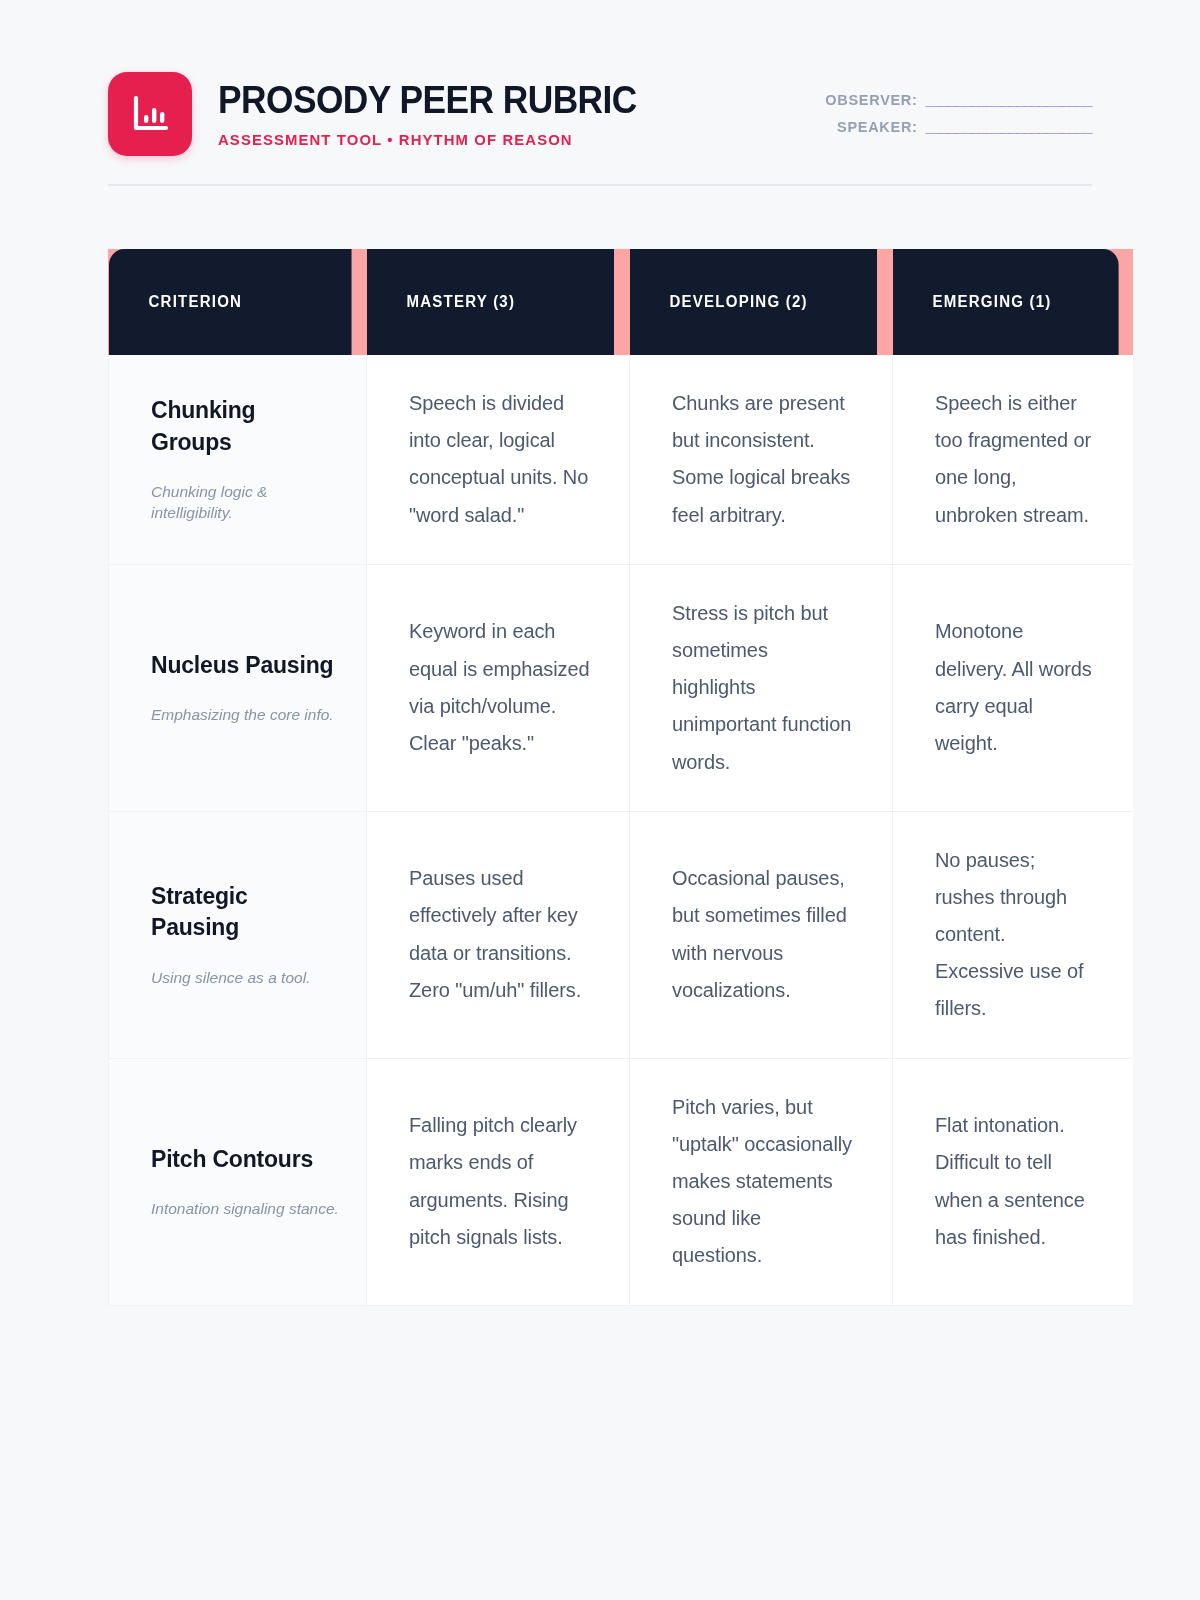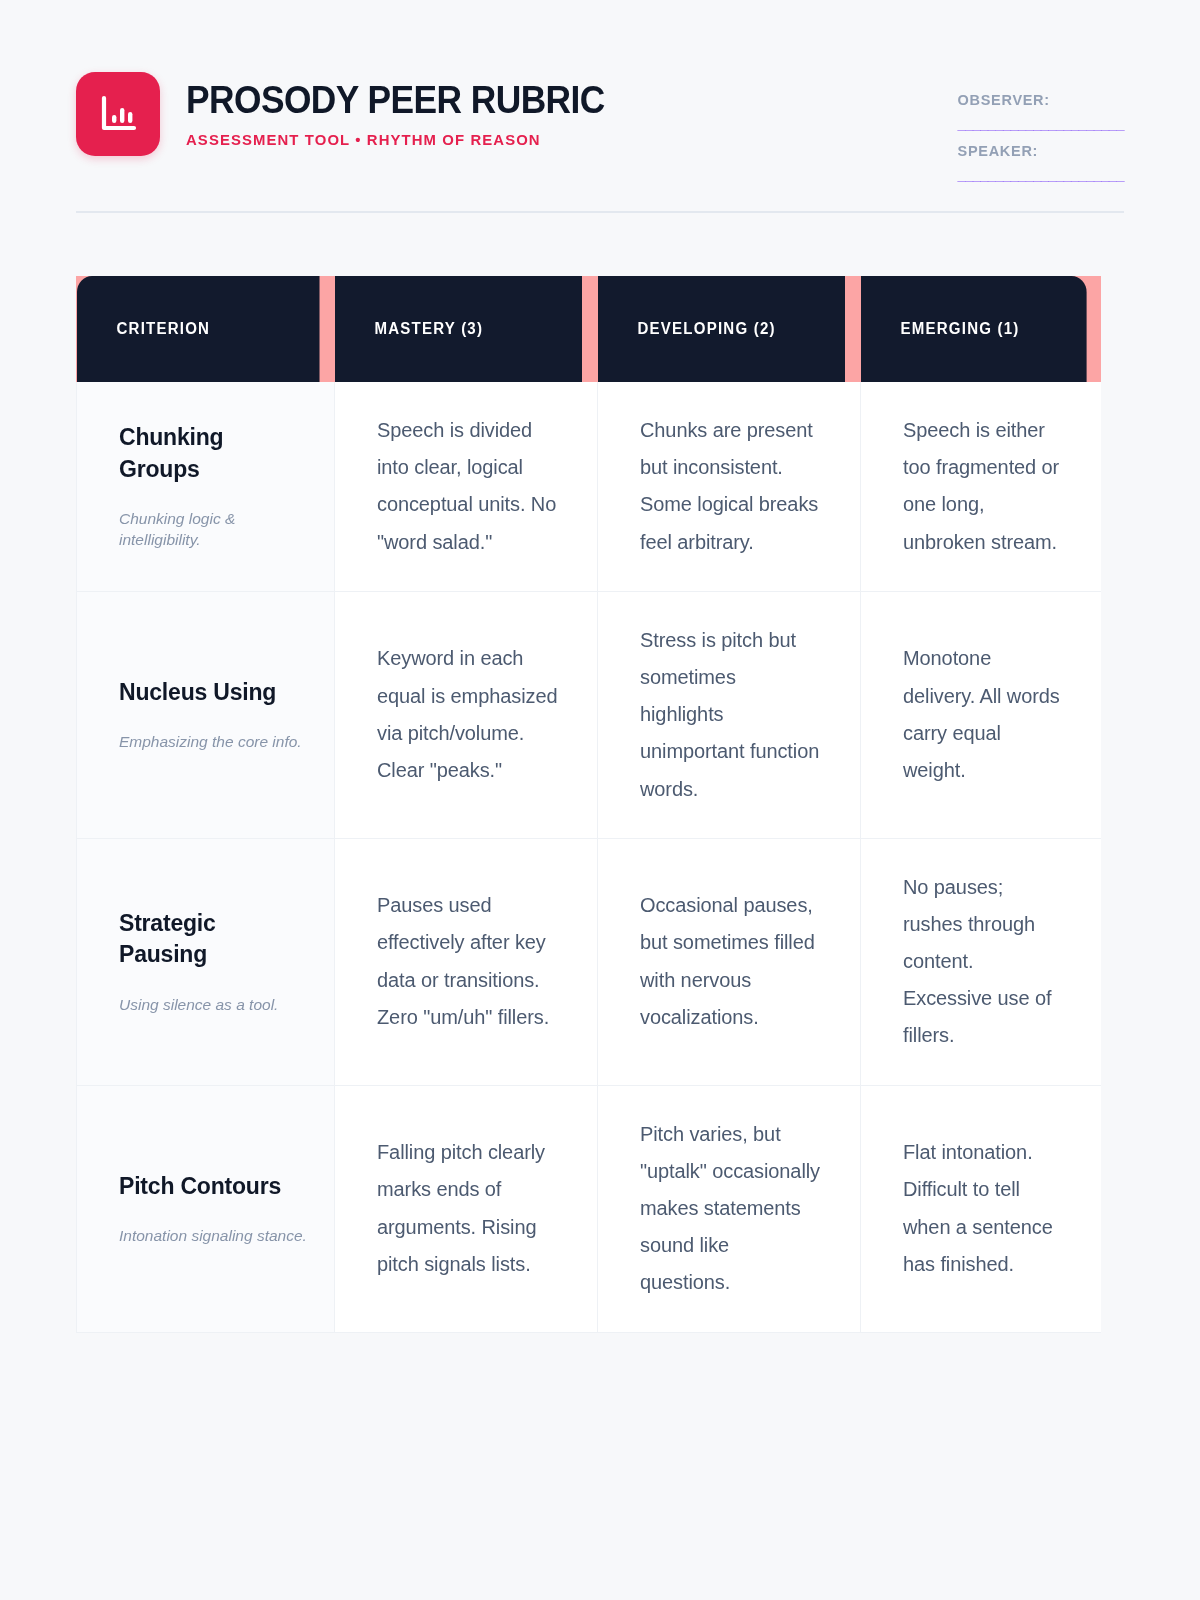--- a/index.html
+++ b/index.html
@@ -10,21 +10,21 @@
     background: #f7f8fa;
     font-family: "Liberation Sans", sans-serif;
     overflow: hidden;
   }
 
   .page {
     position: relative;
     width: 1200px;
     height: 1600px;
     background: #f7f8fa;
-    padding: 0 76px;
+    padding: 0 108px;
   }
 
   
   .masthead {
     display: flex;
     align-items: flex-start;
     justify-content: space-between;
     padding-top: 72px;
     padding-bottom: 28px;
     border-bottom: 2px solid #e3e8ef;
@@ -80,21 +80,20 @@
     flex-direction: column;
     gap: 11px;
     align-items: flex-end;
   }
 
   .meta-row {
     display: flex;
     align-items: baseline;
     gap: 8px;
     white-space: nowrap;
-    flex-direction: column;
   }
 
   .meta-label {
     font-size: 14.5px;
     font-weight: bold;
     color: #93a0b5;
     letter-spacing: 0.7px;
   }
 
   .meta-line {
@@ -229,21 +228,21 @@
         <td>
           <div class="level-text">Chunks are present but inconsistent. Some logical breaks feel arbitrary.</div>
         </td>
         <td>
           <div class="level-text">Speech is either too fragmented or one long, unbroken stream.</div>
         </td>
       </tr>
 
       <tr>
         <td class="cell-criterion">
-          <div class="crit-name">Nucleus Using</div>
+          <div class="crit-name">Nucleus Pausing</div>
           <div class="crit-desc">Emphasizing the core info.</div>
         </td>
         <td>
           <div class="level-text">Keyword in each equal is emphasized via pitch/volume. Clear "peaks."</div>
         </td>
         <td>
           <div class="level-text">Stress is pitch but sometimes highlights unimportant function words.</div>
         </td>
         <td>
           <div class="level-text">Monotone delivery. All words carry equal weight.</div>

